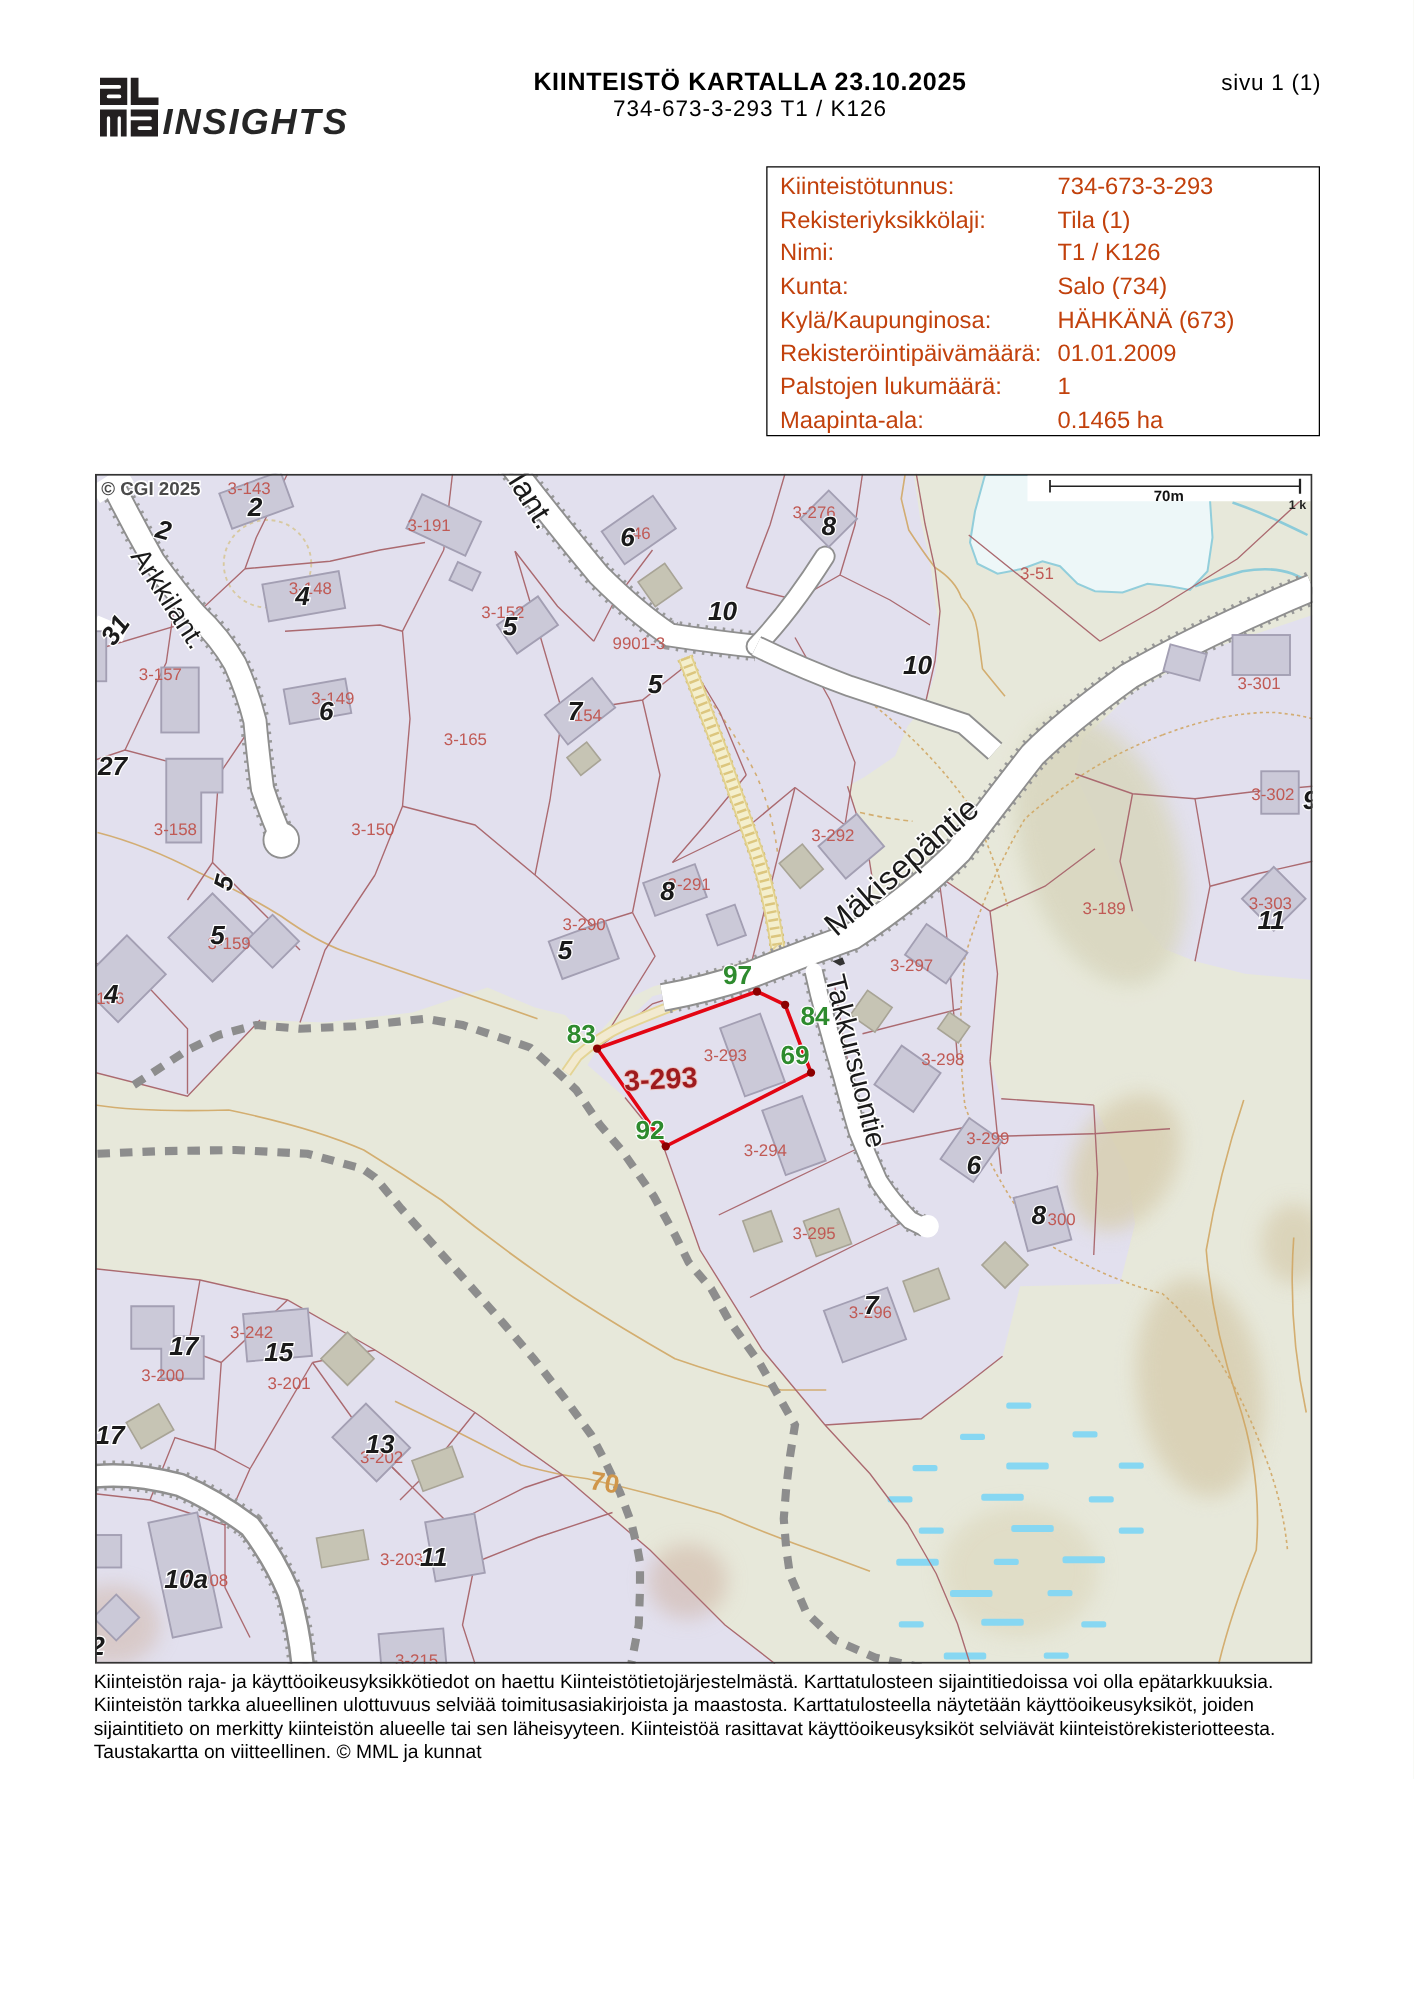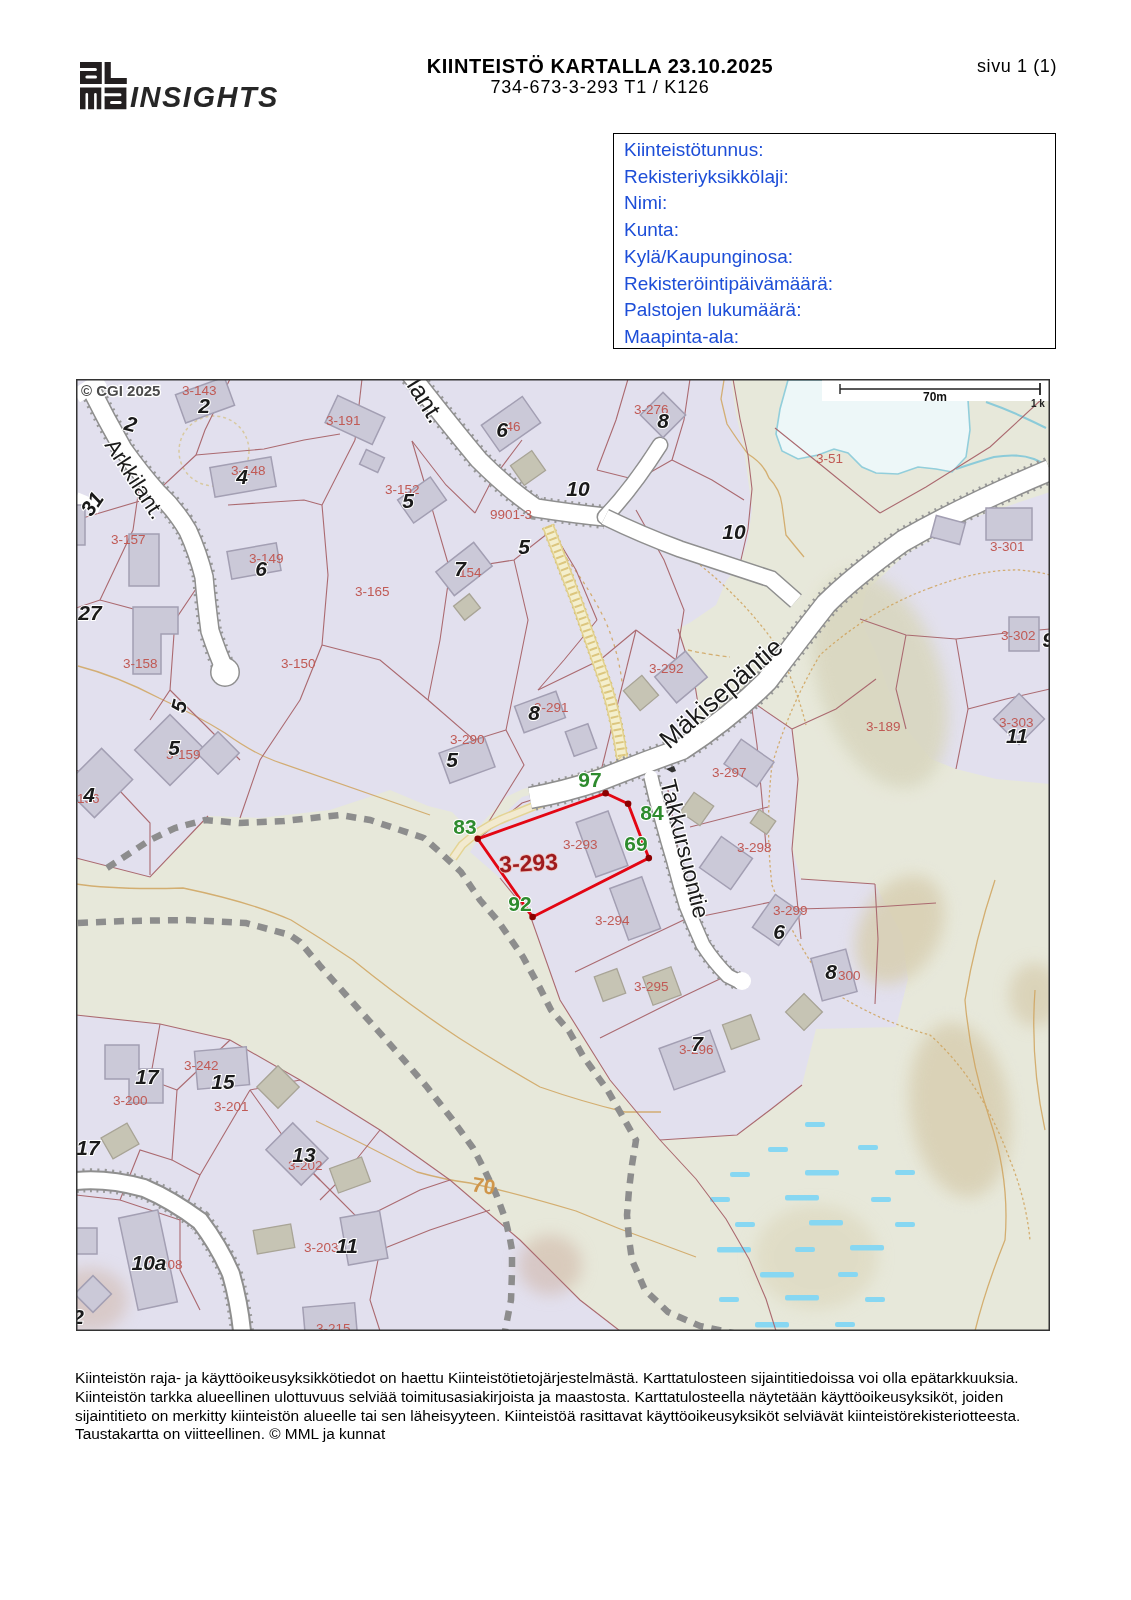--- a/index.html
+++ b/index.html
@@ -28,23 +28,26 @@
   <text x="50" y="45" font-family="Liberation Sans,sans-serif" font-size="29" font-weight="600" letter-spacing="1.5" fill="#262626">INSIGHTS</text>
 </svg>
 </div>
 
 <div class="abs" style="left:0;top:55px;width:1200px;text-align:center;font-size:20px;font-weight:bold;letter-spacing:0.55px;color:#000;">KIINTEISTÖ KARTALLA 23.10.2025</div>
 
 <div class="abs" style="left:0;top:77px;width:1200px;text-align:center;font-size:18px;letter-spacing:0.8px;color:#000;">734-673-3-293 T1 / K126</div>
 
 <div class="abs" style="left:977px;top:56px;font-size:18px;letter-spacing:0.6px;color:#000;text-align:right;">sivu 1 (1)</div>
 
-<div class="abs" style="left:613px;top:133px;width:441px;height:214px;border:1.4px solid #000;font-size:19px;color:#1d4ed8;">
+<div class="abs" style="left:613px;top:133px;width:441px;height:214px;border:1.4px solid #000;font-size:19px;color:#c2410c;">
   <div class="abs" style="left:10px;top:3px;line-height:26.7px;">
     Kiinteistötunnus:<br>Rekisteriyksikkölaji:<br>Nimi:<br>Kunta:<br>Kylä/Kaupunginosa:<br>Rekisteröintipäivämäärä:<br>Palstojen lukumäärä:<br>Maapinta-ala:
+  </div>
+  <div class="abs" style="left:232px;top:3px;line-height:26.7px;">
+    734-673-3-293<br>Tila (1)<br>T1 / K126<br>Salo (734)<br>HÄHKÄNÄ (673)<br>01.01.2009<br>1<br>0.1465 ha
   </div>
 </div>
 
 <div class="abs" style="left:76px;top:379px;width:974px;height:952px;">
 <svg id="map" width="974" height="952" viewBox="0 0 974 952" font-family="Liberation Sans,sans-serif">
   <defs>
     <filter id="blur8" x="-50%" y="-50%" width="200%" height="200%">
           <feGaussianBlur stdDeviation="8"></feGaussianBlur>
         </filter>
     <filter id="blur4" x="-50%" y="-50%" width="200%" height="200%">
@@ -462,18 +465,18 @@
     <line x1="764" y1="5" x2="764" y2="15" stroke="#222" stroke-width="1.4"></line>
     <line x1="964" y1="4" x2="964" y2="16" stroke="#222" stroke-width="1.8"></line>
     <text x="859" y="22" font-size="12" font-weight="bold" fill="#111" text-anchor="middle">70m</text>
     <text x="955" y="28" font-size="10" font-weight="bold" fill="#222">1 k</text>
   </g>
 
   <rect x="0.75" y="0.75" width="972.5" height="950.5" fill="none" stroke="#333333" stroke-width="1.5"></rect>
 </svg>
 </div>
 
-<div class="abs" style="left:75px;top:1337px;width:1000px;font-size:15.4px;line-height:18.8px;color:#000;margin-top:32px;">
+<div class="abs" style="left:75px;top:1337px;width:1000px;font-size:15.4px;line-height:18.8px;color:#000;">
 Kiinteistön raja- ja käyttöoikeusyksikkötiedot on haettu Kiinteistötietojärjestelmästä. Karttatulosteen sijaintitiedoissa voi olla epätarkkuuksia.<br>
 Kiinteistön tarkka alueellinen ulottuvuus selviää toimitusasiakirjoista ja maastosta. Karttatulosteella näytetään käyttöoikeusyksiköt, joiden<br>
 sijaintitieto on merkitty kiinteistön alueelle tai sen läheisyyteen. Kiinteistöä rasittavat käyttöoikeusyksiköt selviävät kiinteistörekisteriotteesta.<br>
 Taustakartta on viitteellinen. © MML ja kunnat
 </div>
 
 </body></html>

